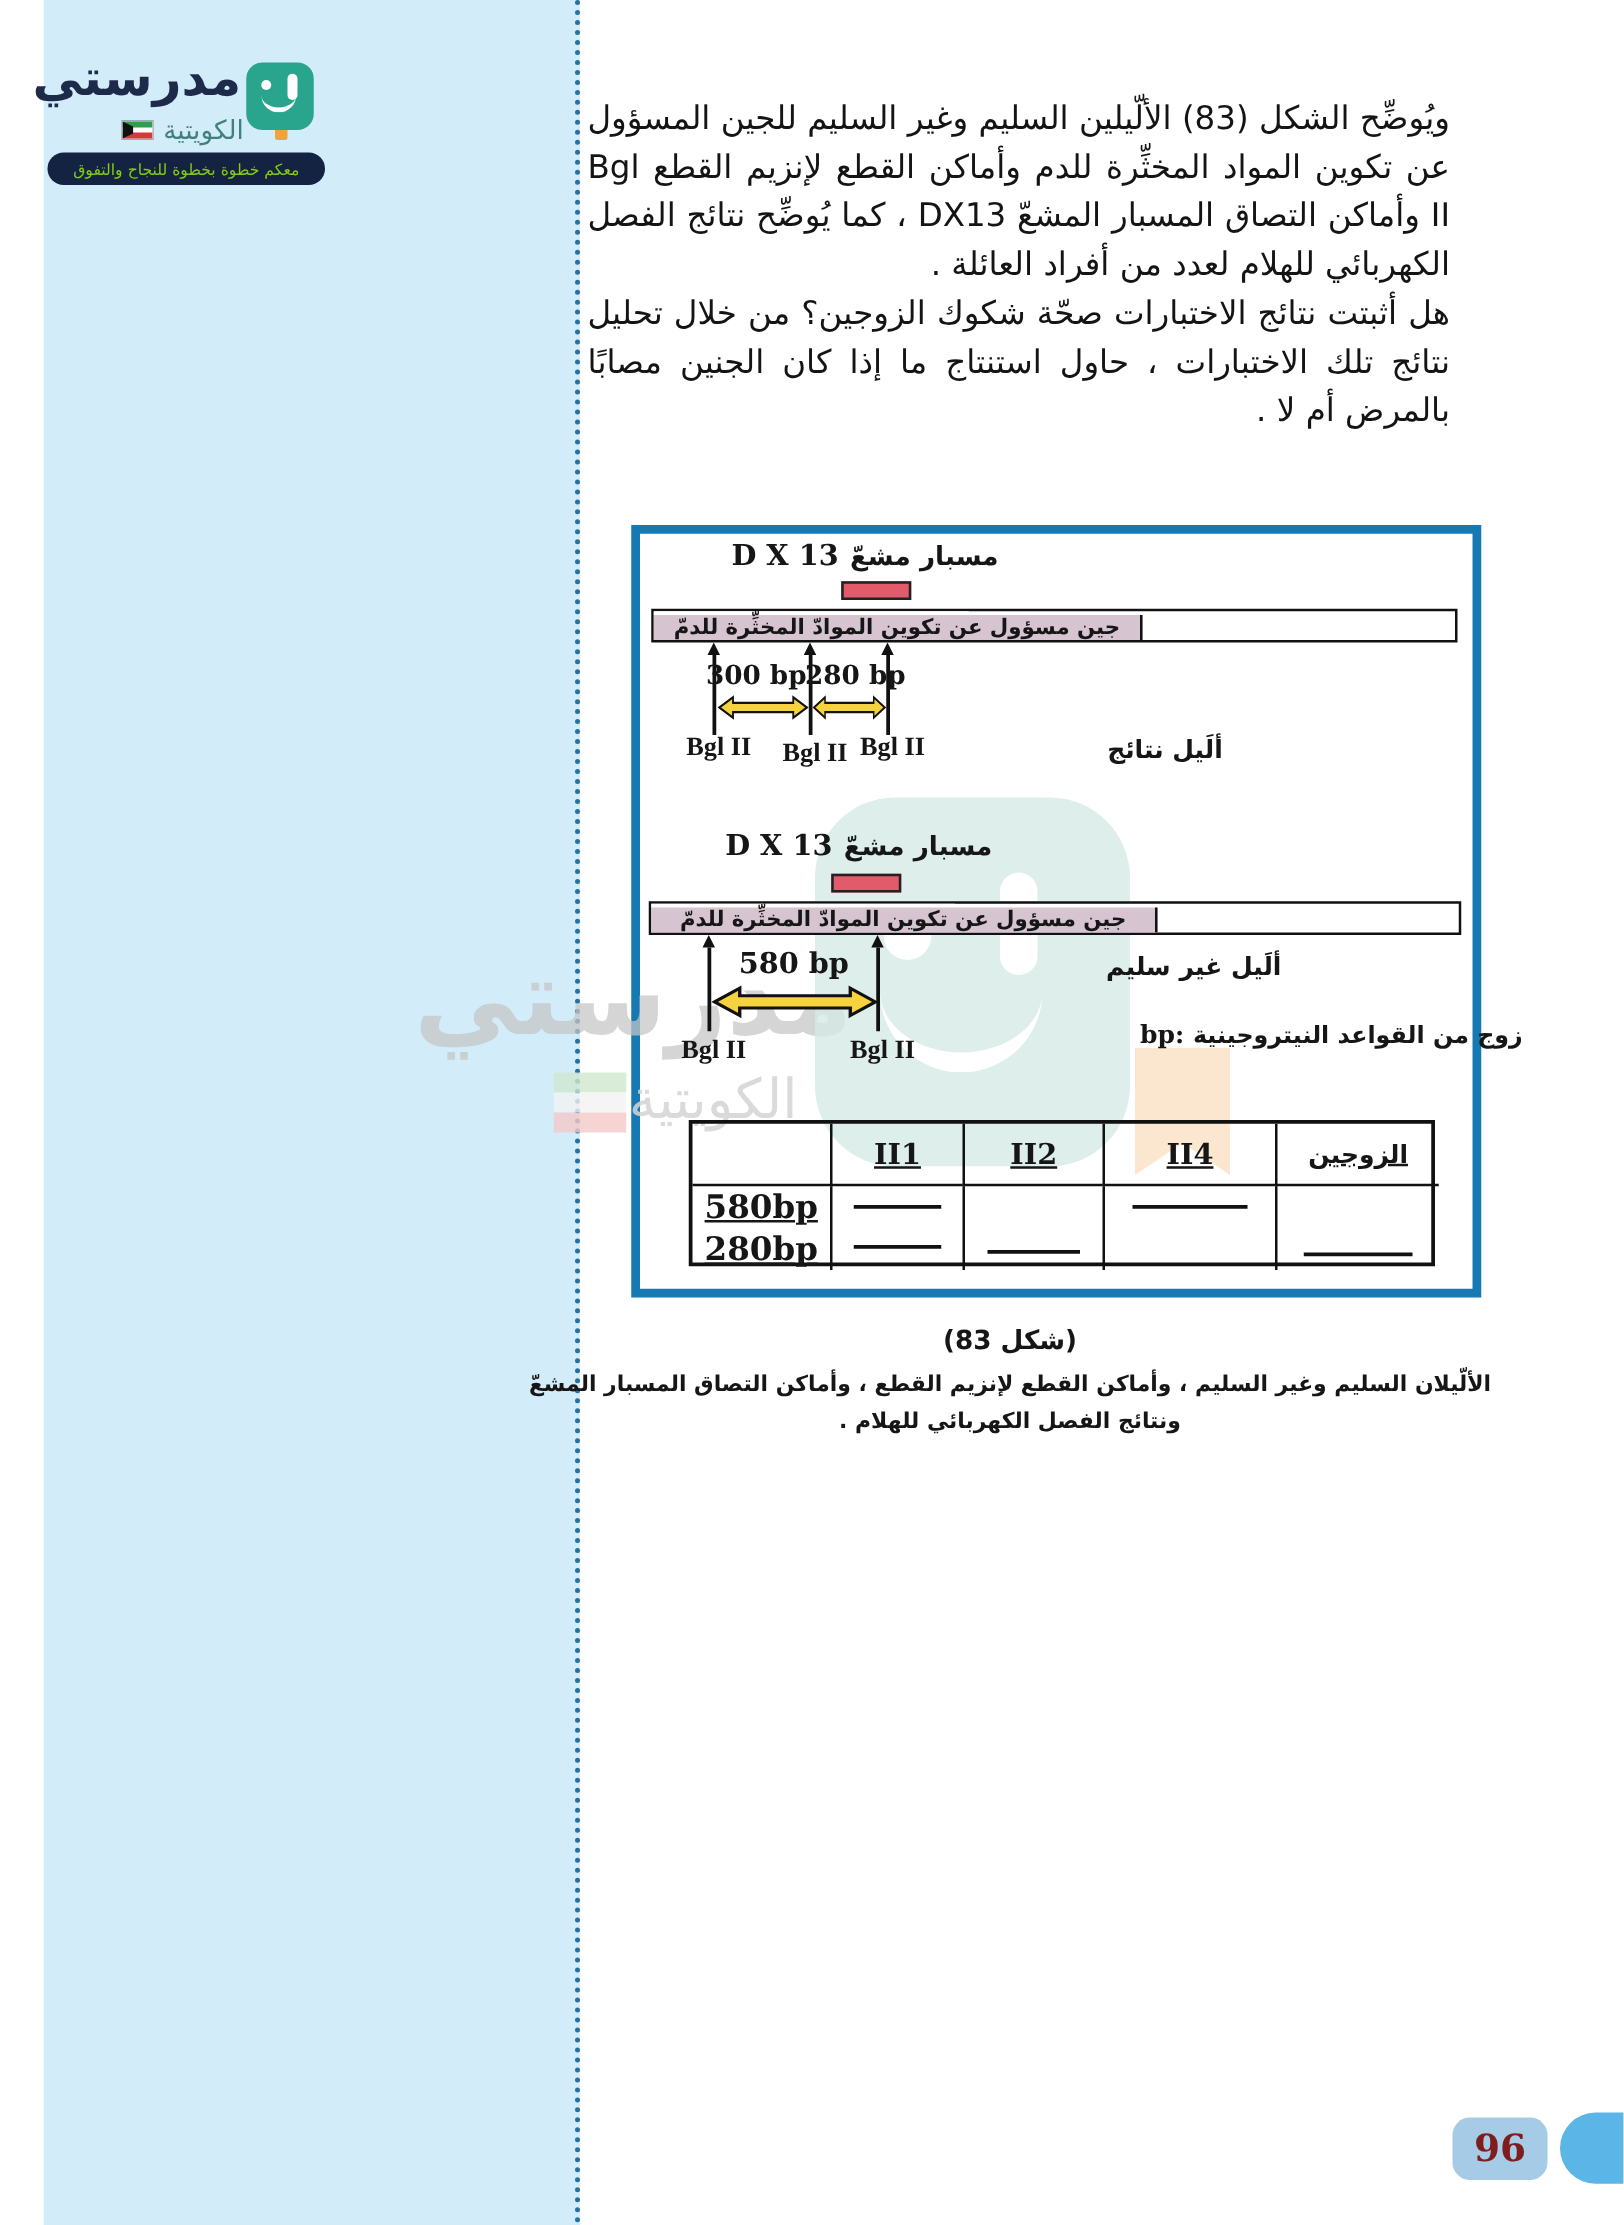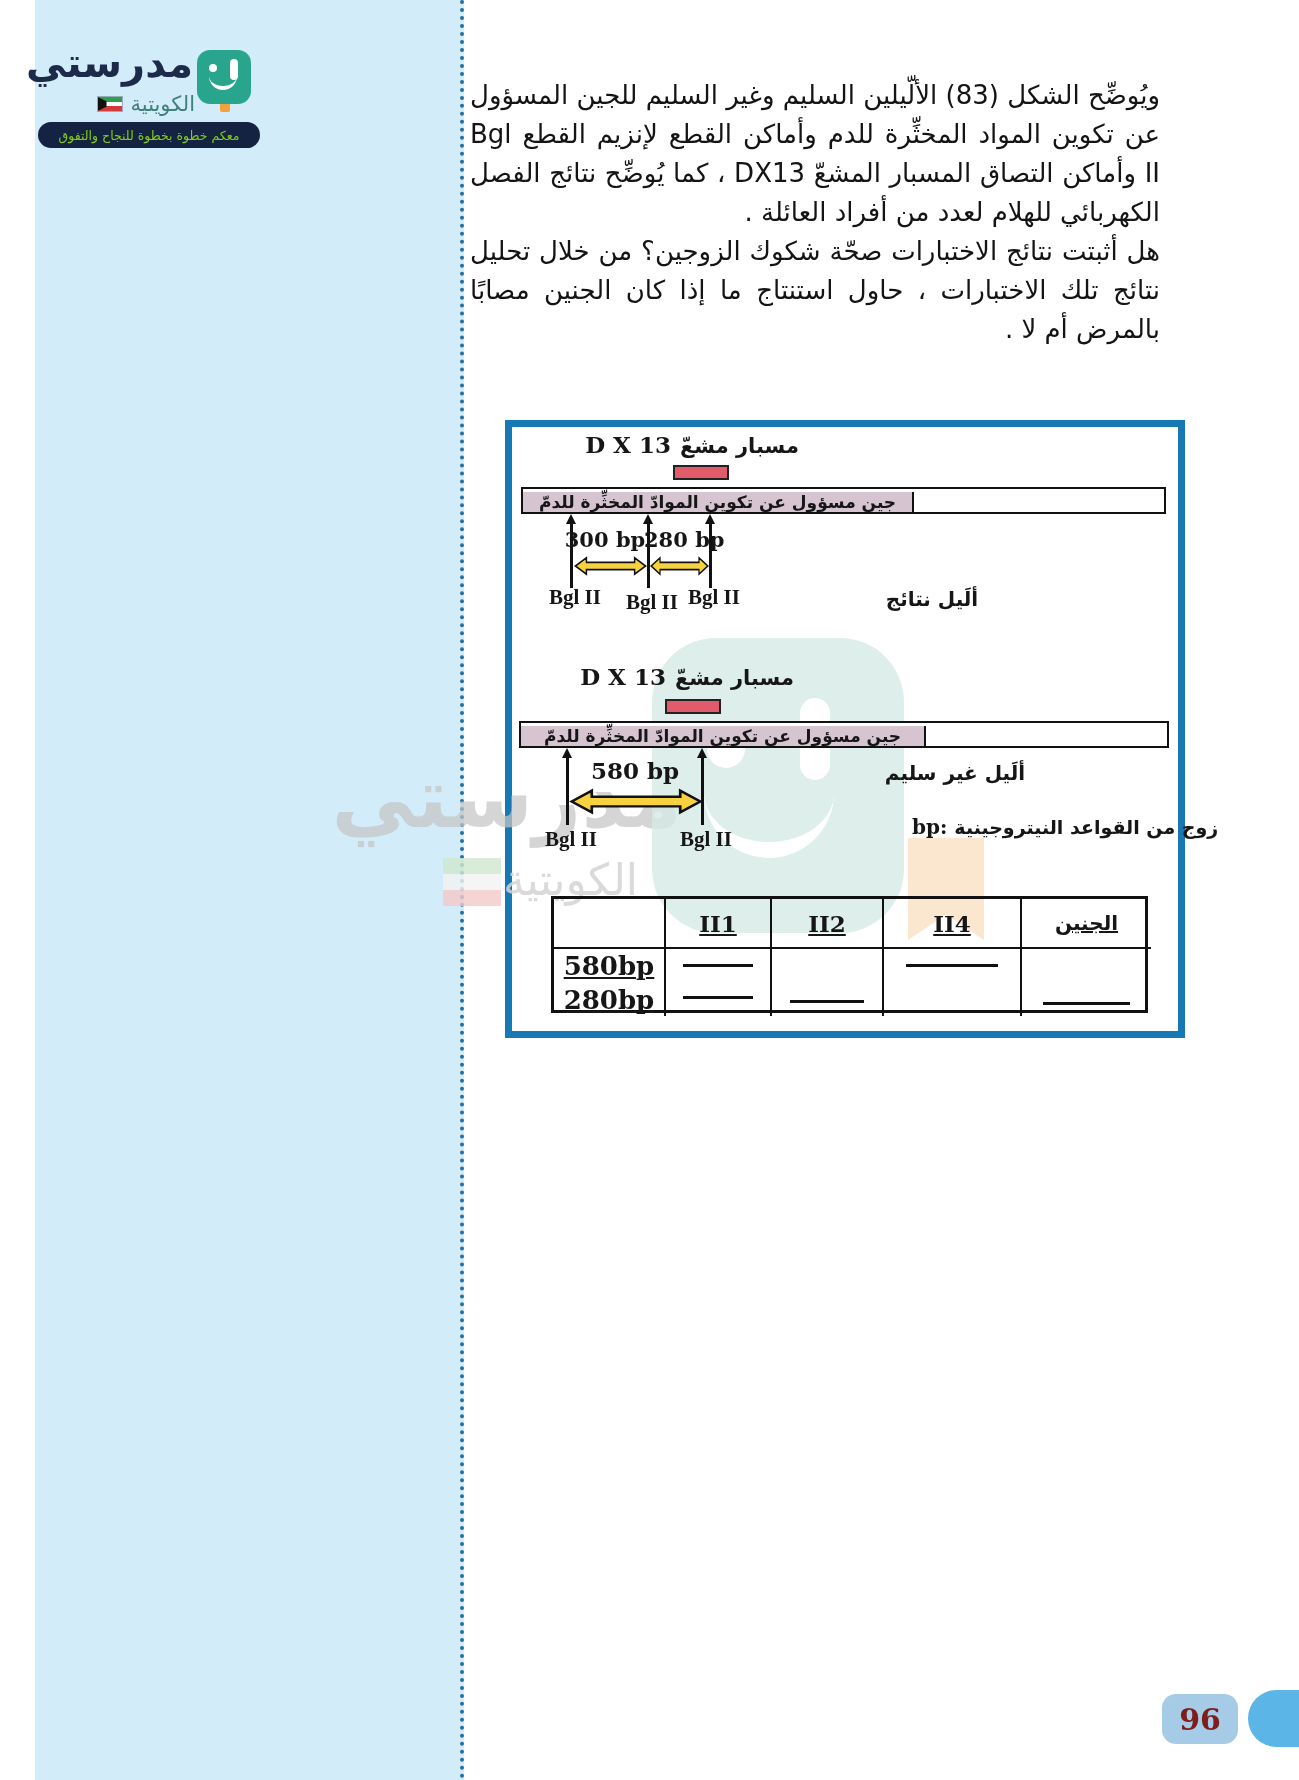--- a/index.html
+++ b/index.html
@@ -227,21 +227,21 @@
     <div class="bp-note" style="left:400px; top:388px;">
       <span class="abbr">bp:</span>
       <span class="txt">زوج من القواعد النيتروجينية</span>
     </div>
 
     <div class="gel-table">
       <div class="gt-cell gt-head first"></div>
       <div class="gt-cell gt-head">II1</div>
       <div class="gt-cell gt-head">II2</div>
       <div class="gt-cell gt-head">II4</div>
-      <div class="gt-cell gt-head ar">الجنين</div>
+      <div class="gt-cell gt-head ar">الزوجين</div>
 
       <div class="gt-cell first row-labels">
         <span>580bp</span>
         <span>280bp</span>
       </div>
       <div class="gt-cell">
         <div class="band" style="top:15px;"></div>
         <div class="band" style="top:47px;"></div>
       </div>
       <div class="gt-cell">
@@ -249,17 +249,21 @@
       </div>
       <div class="gt-cell">
         <div class="band" style="top:15px;"></div>
       </div>
       <div class="gt-cell">
         <div class="band" style="top:53px;"></div>
       </div>
     </div>
   </div>
 
+  <div class="caption">
+    <div class="cap-title">(شكل 83)</div>
+    <div class="cap-text">الألّيلان السليم وغير السليم ، وأماكن القطع لإنزيم القطع ، وأماكن التصاق المسبار المشعّ ونتائج الفصل الكهربائي للهلام .</div>
+  </div>
 
   <div class="pgbadge">96</div>
   <div class="pgbar"></div>
 
 </div>
 
 </body></html>

